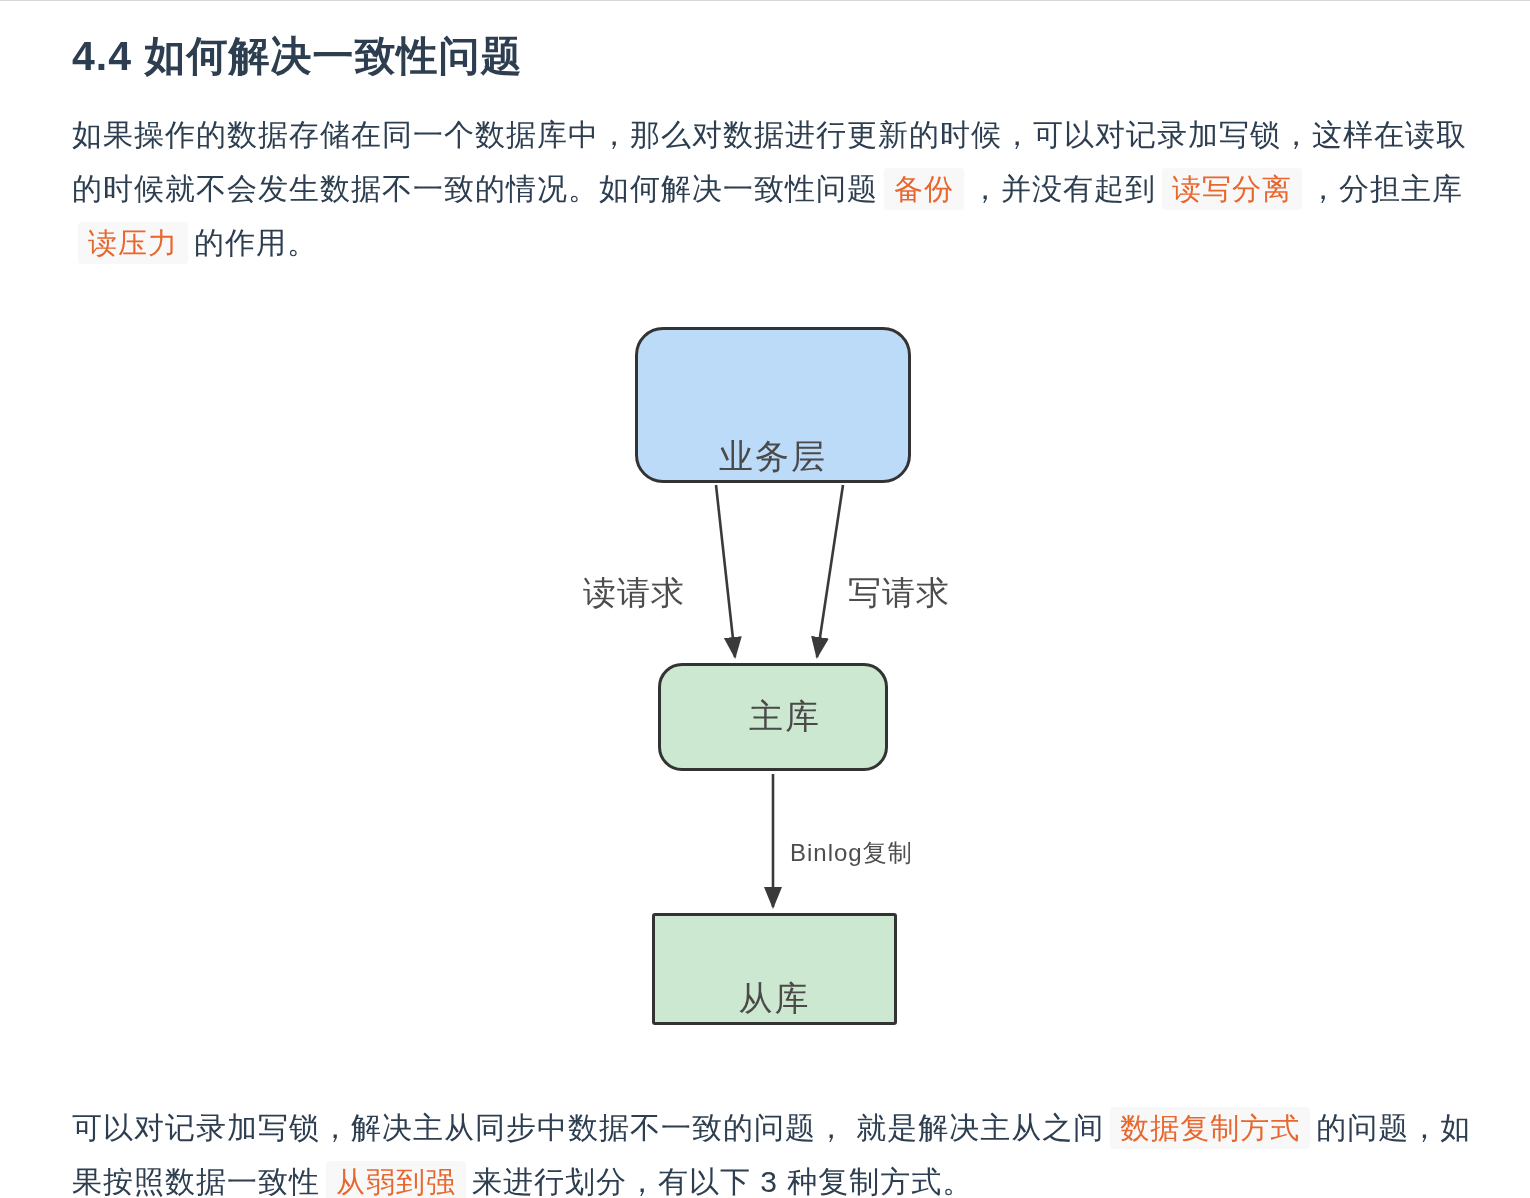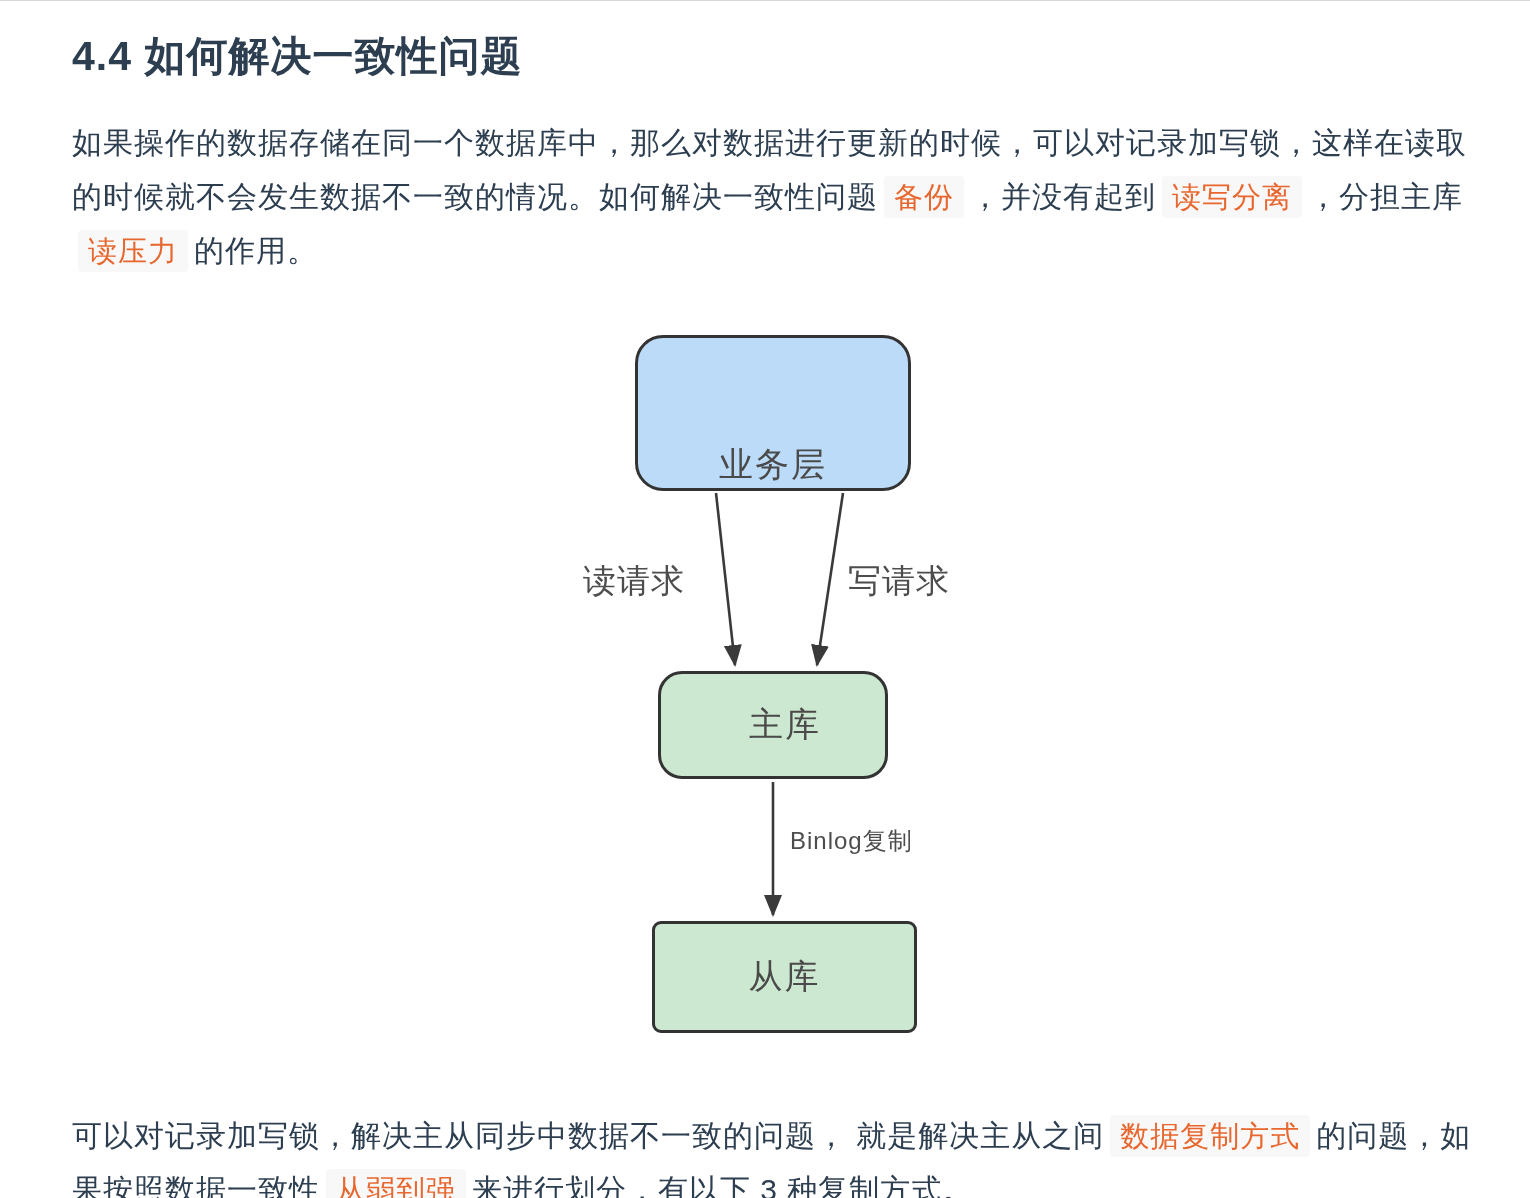--- a/index.html
+++ b/index.html
@@ -14,21 +14,21 @@
     overflow: hidden;
     border-top: 1px solid #d8d8d8;
     padding: 28px 55px 0 72px;
     position: relative;
   }
   h2.section-heading {
     font-size: 41px;
     font-weight: bold;
     color: #2c3e50;
     letter-spacing: 1px;
-    margin-bottom: 32px;
+    margin-bottom: 24px;
   }
   p.para {
     font-size: 30px;
     line-height: 54px;
     letter-spacing: 1px;
     color: #2c3e50;
     max-width: 1410px;
   }
   .inline-code {
     font-family: "Liberation Serif", "DejaVu Serif", serif;
@@ -73,30 +73,32 @@
   }
   .node-master {
     left: 586px; top: 336px;
     width: 230px; height: 108px;
     border-radius: 24px;
     background: #cde8d0;
     padding-left: 24px;
   }
   .node-slave {
     left: 580px; top: 586px;
-    width: 265px; height: 112px;
-    border-radius: 9px;
+    width: 245px; height: 112px;
+    border-radius: 3px;
     background: #cde8d0;
+    align-items: flex-end;
   }
   .edge-label {
     position: absolute;
     font-size: 33px;
     color: #4d4d4d;
     letter-spacing: 1px;
     white-space: nowrap;
+    margin-top: 20px;
   }
   .edge-label-read  { left: 511px; top: 224px; }
   .edge-label-write { left: 776px; top: 224px; }
   .edge-label-binlog { left: 718px; top: 490px; font-size: 24px; }
   
   .para-bottom { margin-top: 74px; }
 </style>
 </head>
 <body>
 

